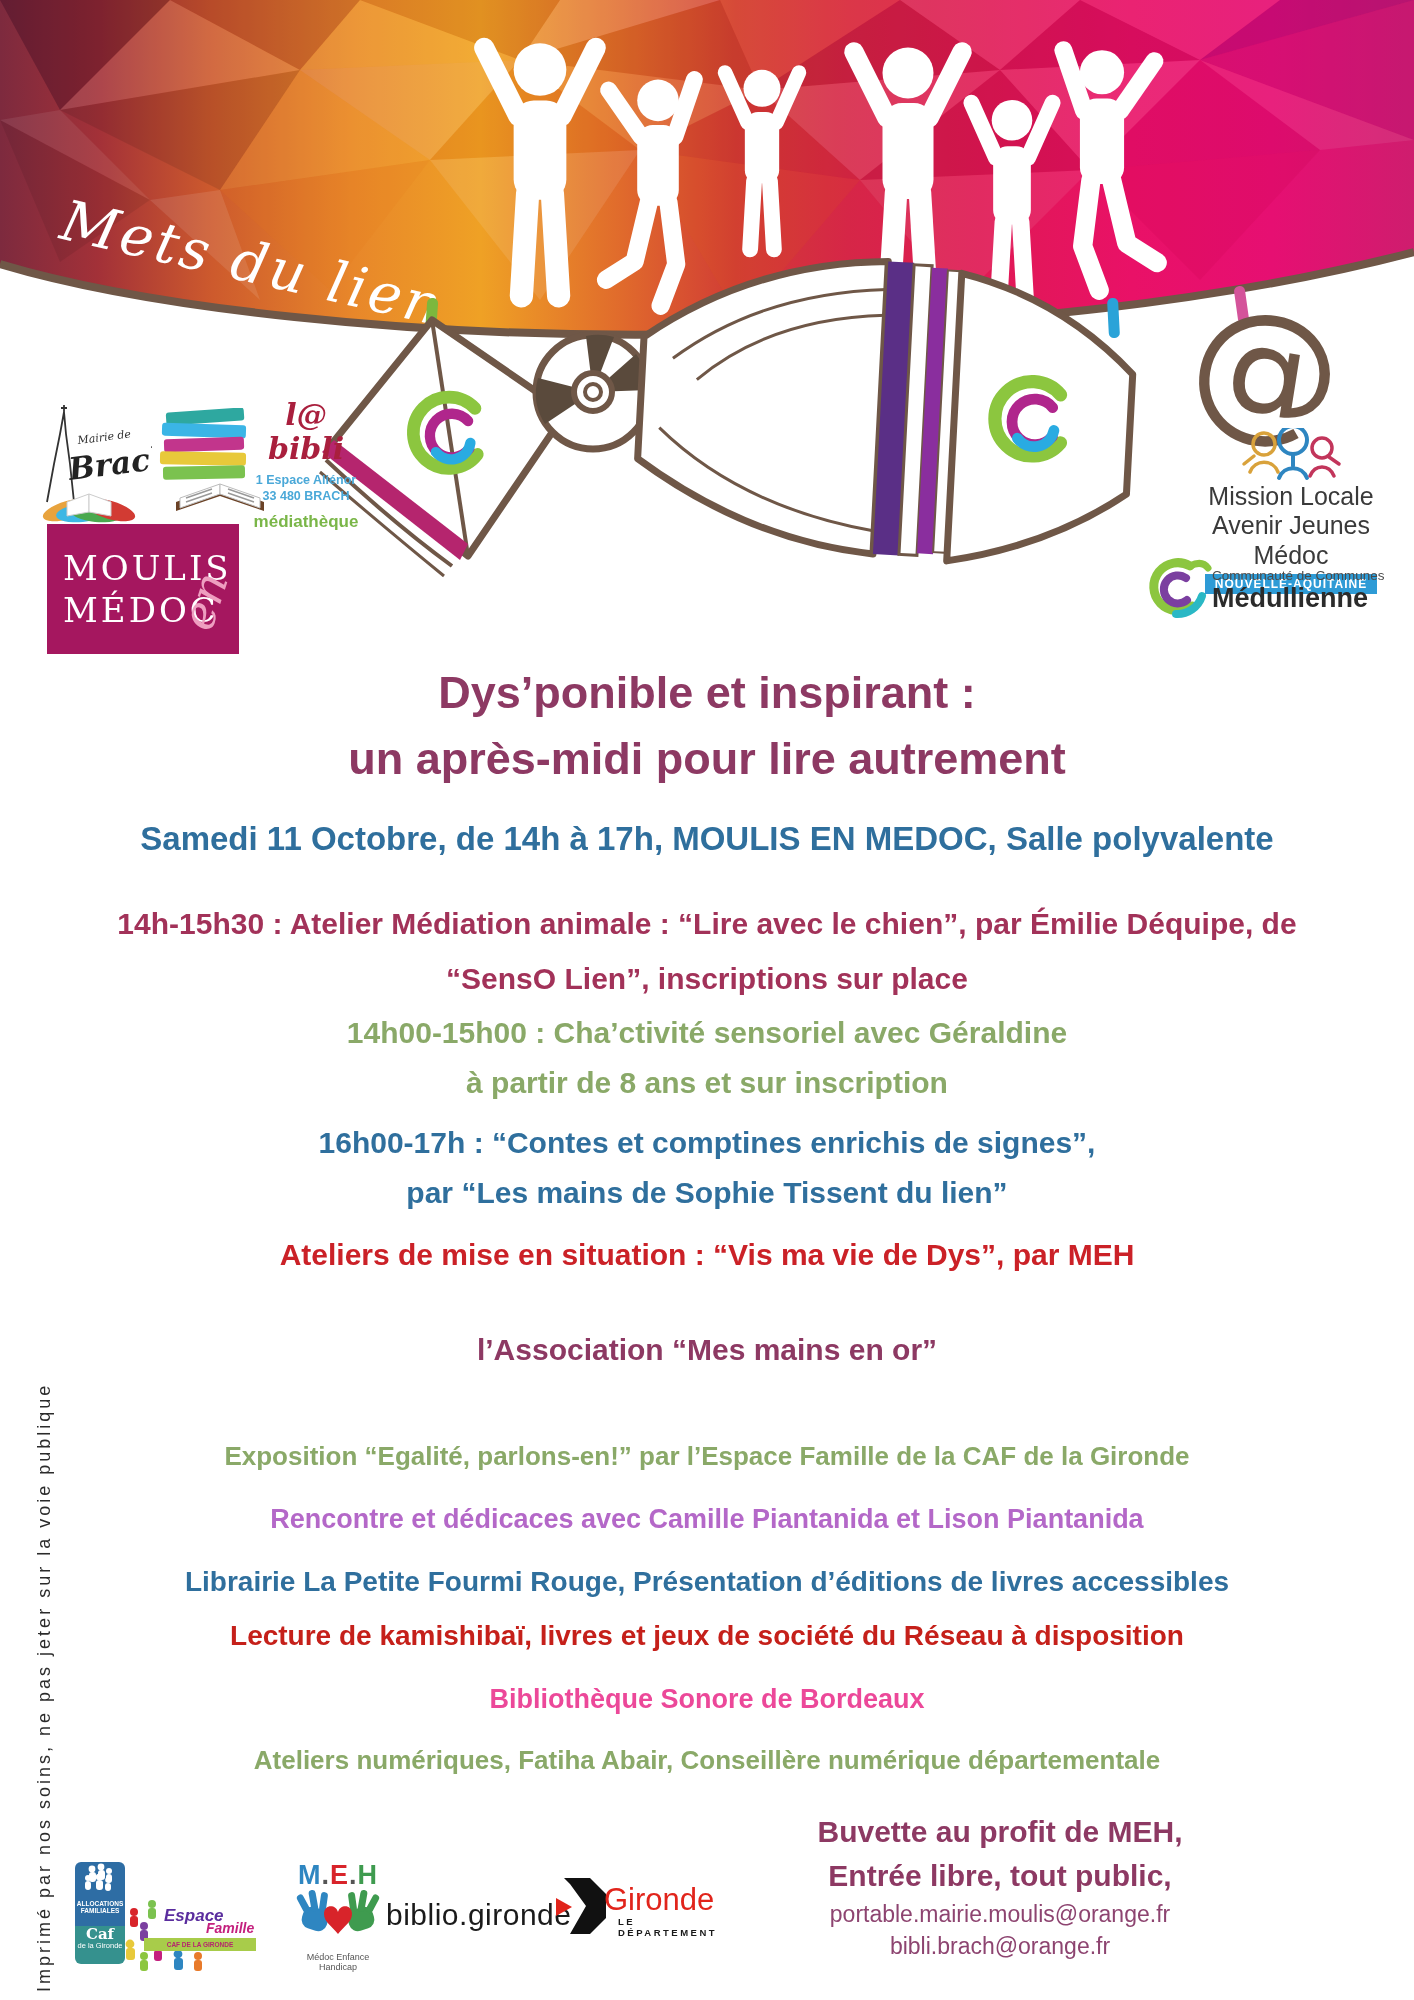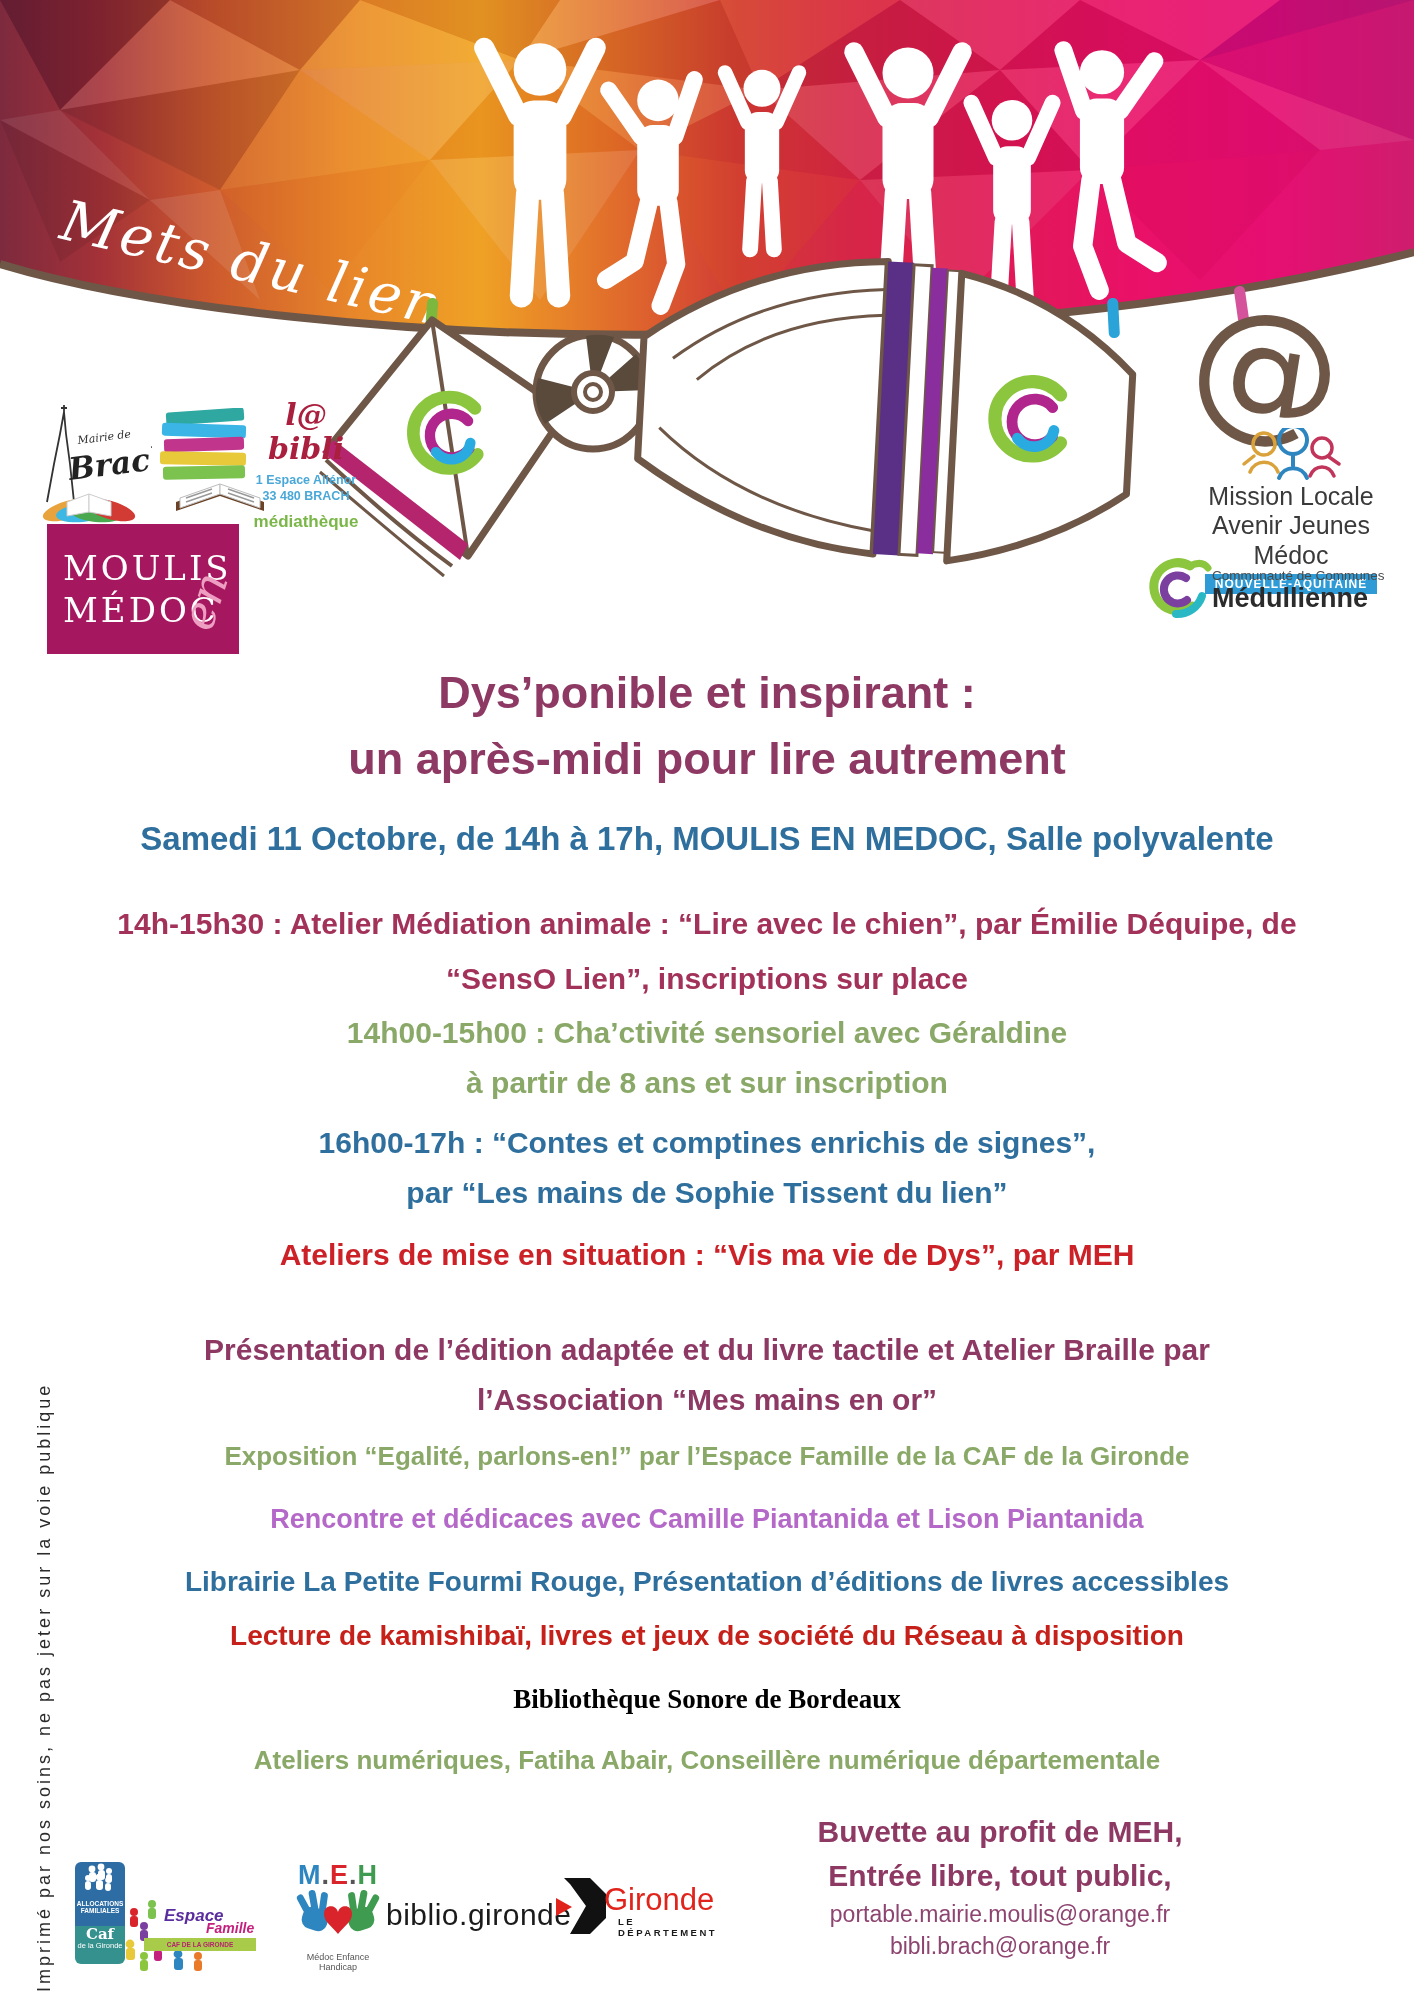--- a/index.html
+++ b/index.html
@@ -298,28 +298,27 @@
 <div id="ev1" class="line" style="color: rgb(138, 169, 104);">
   <span>14h00-15h00 : Cha’ctivité sensoriel avec Géraldine</span>
   <span>à partir de 8 ans et sur inscription</span>
 </div>
 <div id="ev2" class="line" style="color: rgb(47, 111, 157);">
   <span>16h00-17h : “Contes et comptines enrichis de signes”,</span>
   <span>par “Les mains de Sophie Tissent du lien”</span>
 </div>
 <div id="ev3" class="line" style="color: rgb(203, 33, 39);">Ateliers de mise en situation : “Vis ma vie de Dys”, par MEH</div>
 <div id="ev4" class="line" style="color: rgb(141, 57, 99);">
-  <span>Présentation de l’édition adaptée et du livre tactile et Atelier Braille par</span>
   <span>l’Association “Mes mains en or”</span>
 </div>
 <div id="ev5" class="line" style="color: rgb(138, 169, 104);">Exposition “Egalité, parlons-en!” par l’Espace Famille de la CAF de la Gironde</div>
 <div id="ev6" class="line" style="color: rgb(180, 104, 200);">Rencontre et dédicaces avec Camille Piantanida et Lison Piantanida</div>
 <div id="ev7" class="line" style="color: rgb(47, 111, 157);">Librairie La Petite Fourmi Rouge, Présentation d’éditions de livres accessibles</div>
 <div id="ev8" class="line" style="color: rgb(197, 32, 26);">Lecture de kamishibaï, livres et jeux de société du Réseau à disposition</div>
-<div id="ev9" class="line" style="color: #000000; font-family: Liberation Serif, serif;">Bibliothèque Sonore de Bordeaux</div>
+<div id="ev9" class="line" style="color: #ec4899;">Bibliothèque Sonore de Bordeaux</div>
 <div id="ev10" class="line" style="color: rgb(138, 169, 104);">Ateliers numériques, Fatiha Abair, Conseillère numérique départementale</div>
 
 <div id="info-block" class="abs">
   <span class="b" style="color: rgb(141, 57, 99);">Buvette au profit de MEH,</span>
   <span class="b" style="color: rgb(141, 57, 99);">Entrée libre, tout public,</span>
   <span class="s" style="color: rgb(141, 68, 112);">portable.mairie.moulis@orange.fr</span>
   <span class="s" style="color: rgb(141, 68, 112);">bibli.brach@orange.fr</span>
 </div>
 
 <div id="caf" class="abs">

